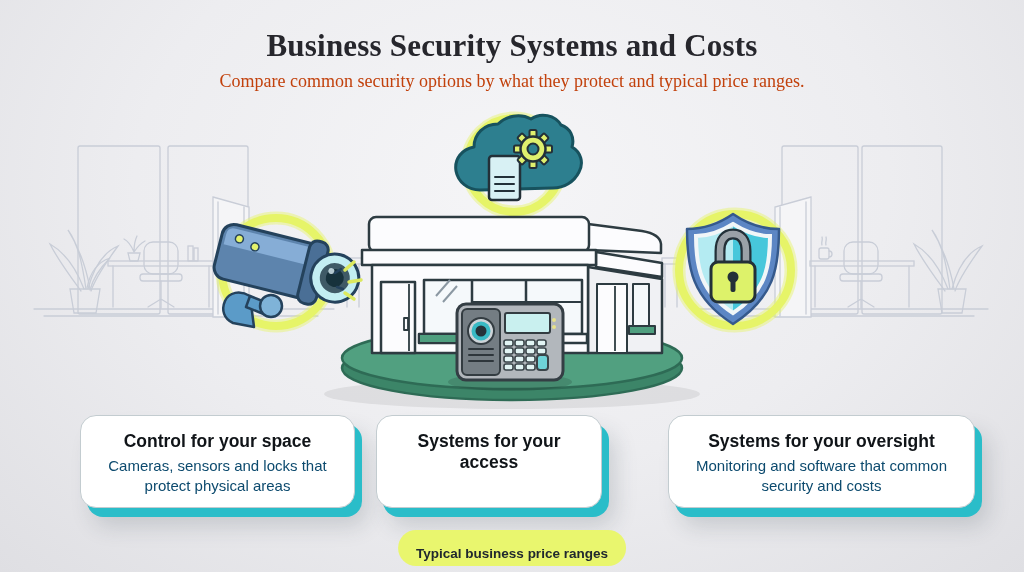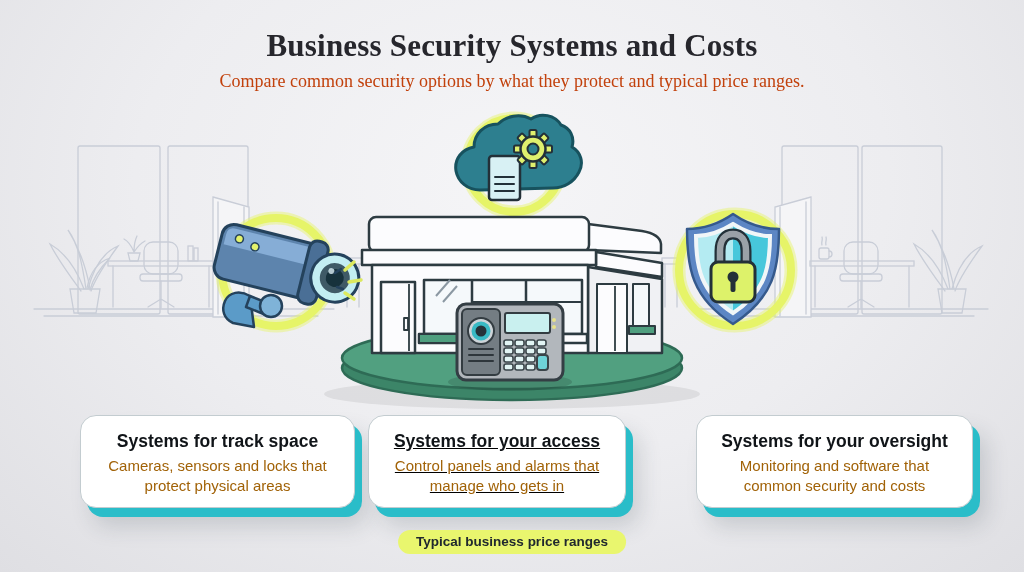--- a/index.html
+++ b/index.html
@@ -19,28 +19,28 @@
     margin:7px 0 0 0;font-family:"Liberation Serif","DejaVu Serif",serif;
     font-size:18px;color:#c2410c;
   }
   .card{
     position:absolute;top:415px;height:93px;background:#ffffff;
     border:1.5px solid #c3ccd0;border-radius:16px;box-sizing:border-box;
     box-shadow:7px 9px 0 0 #2abdc9, 13px 18px 22px rgba(45,60,70,.18);
     text-align:center;z-index:3;
   }
   .card-space{left:80px;width:275px;}
-  .card-access{left:368px;width:258px;text-decoration:underline;}
-  .card-oversight{left:696px;width:277px;}
+  .card-access{left:376px;width:226px;}
+  .card-oversight{left:668px;width:307px;}
   .card h2{margin:15px 12px 0 12px;font-size:17.5px;font-weight:700;color:#101418;}
-  .card p{margin:4px 22px 0 22px;font-size:15px;line-height:1.32;color:#a16207;}
+  .card p{margin:4px 22px 0 22px;font-size:15px;line-height:1.32;color:#0c4a6e;}
   .pill{
     position:absolute;top:530px;left:512px;transform:translateX(-50%);
     background:#e9f66e;color:#20282e;border-radius:999px;
-    padding:4px 18px 5px 18px;font-size:13.5px;font-weight:700;
+    padding:16px 18px 5px 18px;font-size:13.5px;font-weight:700;
     white-space:nowrap;z-index:3;
   }
 </style>
 </head>
 <body>
 
 <div class="stage">
 
   <header>
     <h1>Business Security Systems and Costs</h1>
@@ -243,26 +243,25 @@
         <path d="M720,265 V251 C720,240 725,234 733,234 C741,234 746,240 746,251 V265" fill="none" stroke="#233038" stroke-width="11" stroke-linecap="round"></path>
         <path d="M720,265 V251 C720,240 725,234 733,234 C741,234 746,240 746,251 V265" fill="none" stroke="#9aa1a7" stroke-width="6.5" stroke-linecap="round"></path>
         <rect x="711" y="262" width="44" height="40" rx="7" fill="#ddf26a" stroke="#233038" stroke-width="3"></rect>
         <circle cx="733" cy="277" r="5.5" fill="#233038"></circle>
         <rect x="730.5" y="279" width="5" height="13" rx="2" fill="#233038"></rect>
       </g>
     </g>
   </svg>
 
   <div class="card card-space">
-    <h2>Systems for track space</h2>
+    <h2>Control for your space</h2>
     <p>Cameras, sensors and locks that protect physical areas</p>
   </div>
   <div class="card card-access">
     <h2>Systems for your access</h2>
-    <p>Control panels and alarms that manage who gets in</p>
   </div>
   <div class="card card-oversight">
     <h2>Systems for your oversight</h2>
     <p>Monitoring and software that common security and costs</p>
   </div>
 
   <div class="pill">
     <span>Typical business price ranges</span>
   </div>
 

